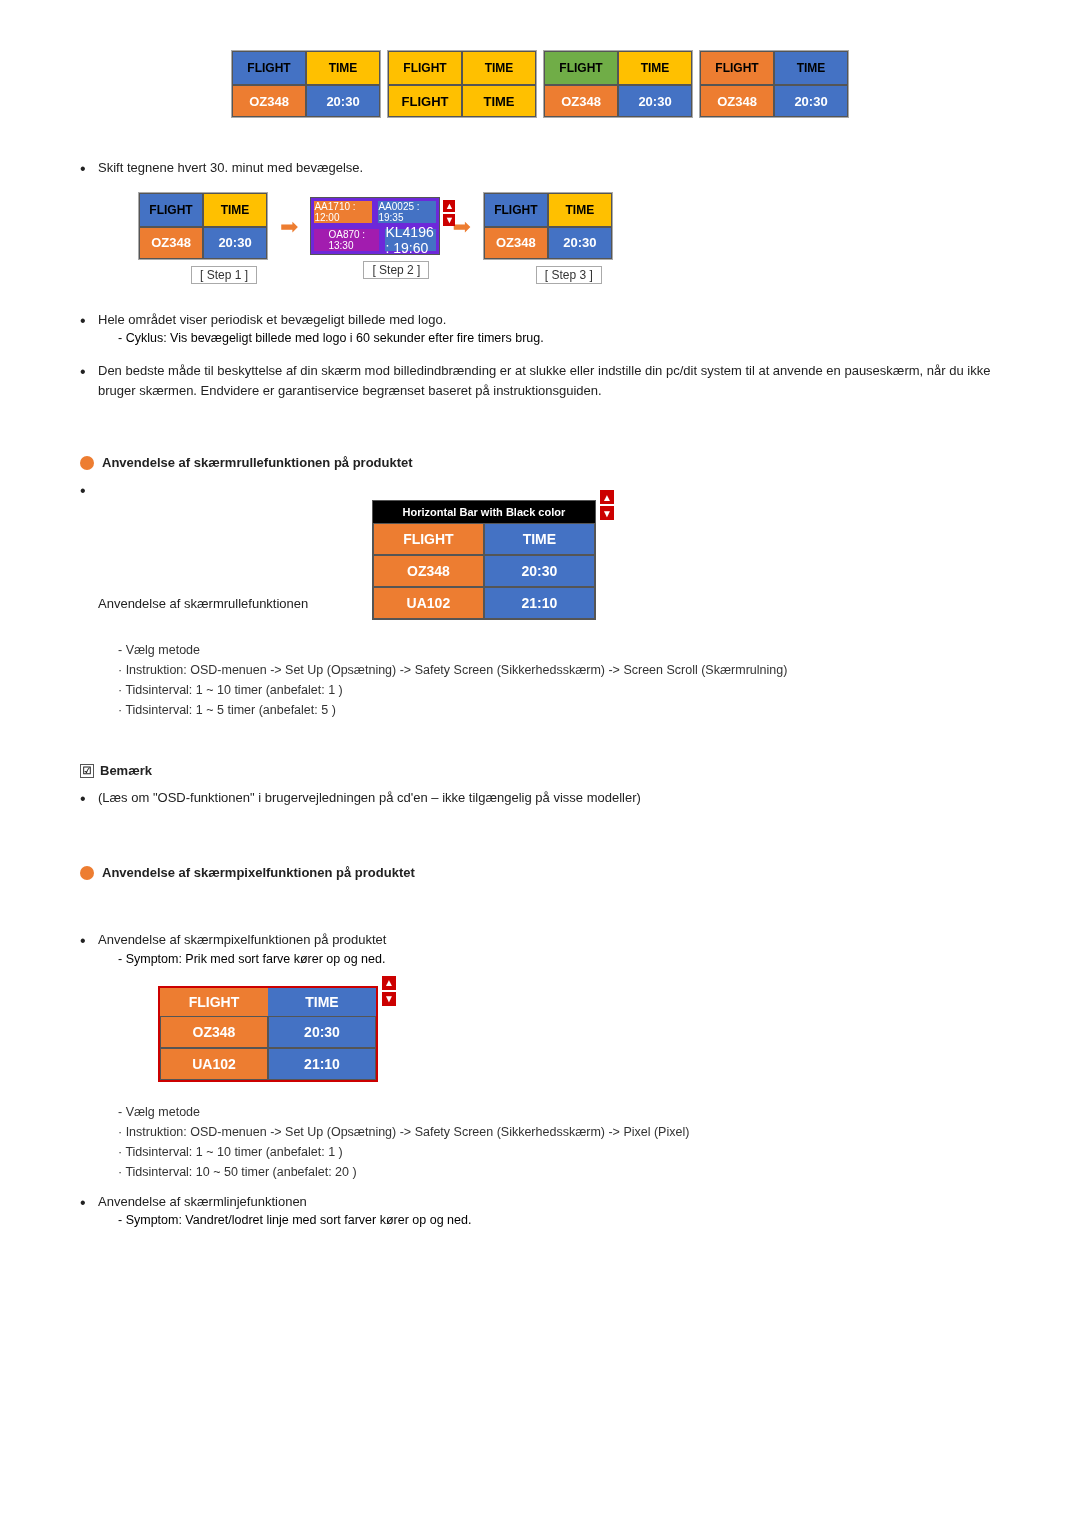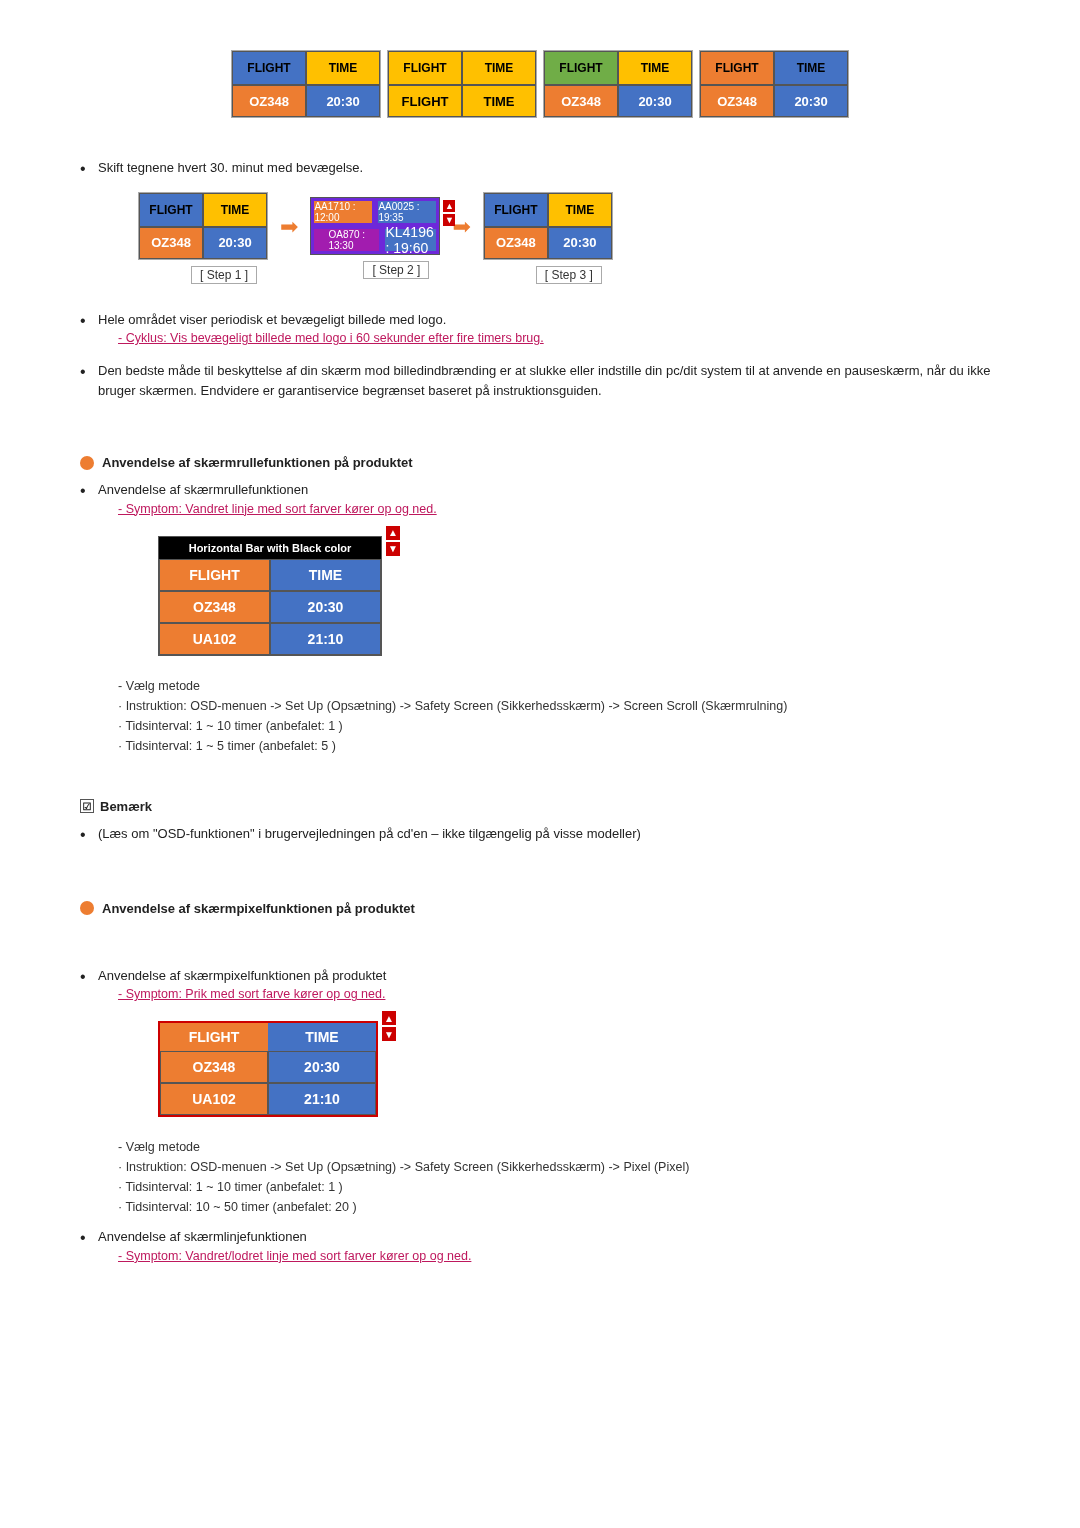--- a/index.html
+++ b/index.html
@@ -76,23 +76,22 @@
       min-width: 18px;
       font-size: 16px;
       line-height: 1.4;
     }
     .bullet-text {
       line-height: 1.5;
     }
     .sub-bullet {
       margin-left: 20px;
       margin-top: 2px;
-      color: #be185d;
+      color: #000000;
       font-size: 12.5px;
-      text-decoration: underline;
     }
 
     
     .step-diagram {
       display: flex;
       align-items: center;
       justify-content: center;
       gap: 12px;
       margin: 14px 0 10px 40px;
     }
@@ -436,21 +435,20 @@
 <div class="section-header">
   <div class="orange-circle"></div>
   <span>Anvendelse af skærmrullefunktionen på produktet</span>
 </div>
 
 <div class="section">
   <div class="bullet-item">
     <span class="bullet-dot">•</span>
     <div>
       <span class="bullet-text">Anvendelse af skærmrullefunktionen</span>
-      <div class="sub-bullet">- Symptom: Vandret linje med sort farver kører op og ned.</div>
 
       
       <div style="position:relative; display:inline-block; margin: 10px 0 10px 20px;">
         <div class="hbar-table">
           <div class="hbar-header">
             <span>Horizontal Bar with Black color</span>
           </div>
           <div class="hbar-row">
             <div class="hbar-cell hbar-flight">FLIGHT</div>
             <div class="hbar-cell hbar-time">TIME</div>

